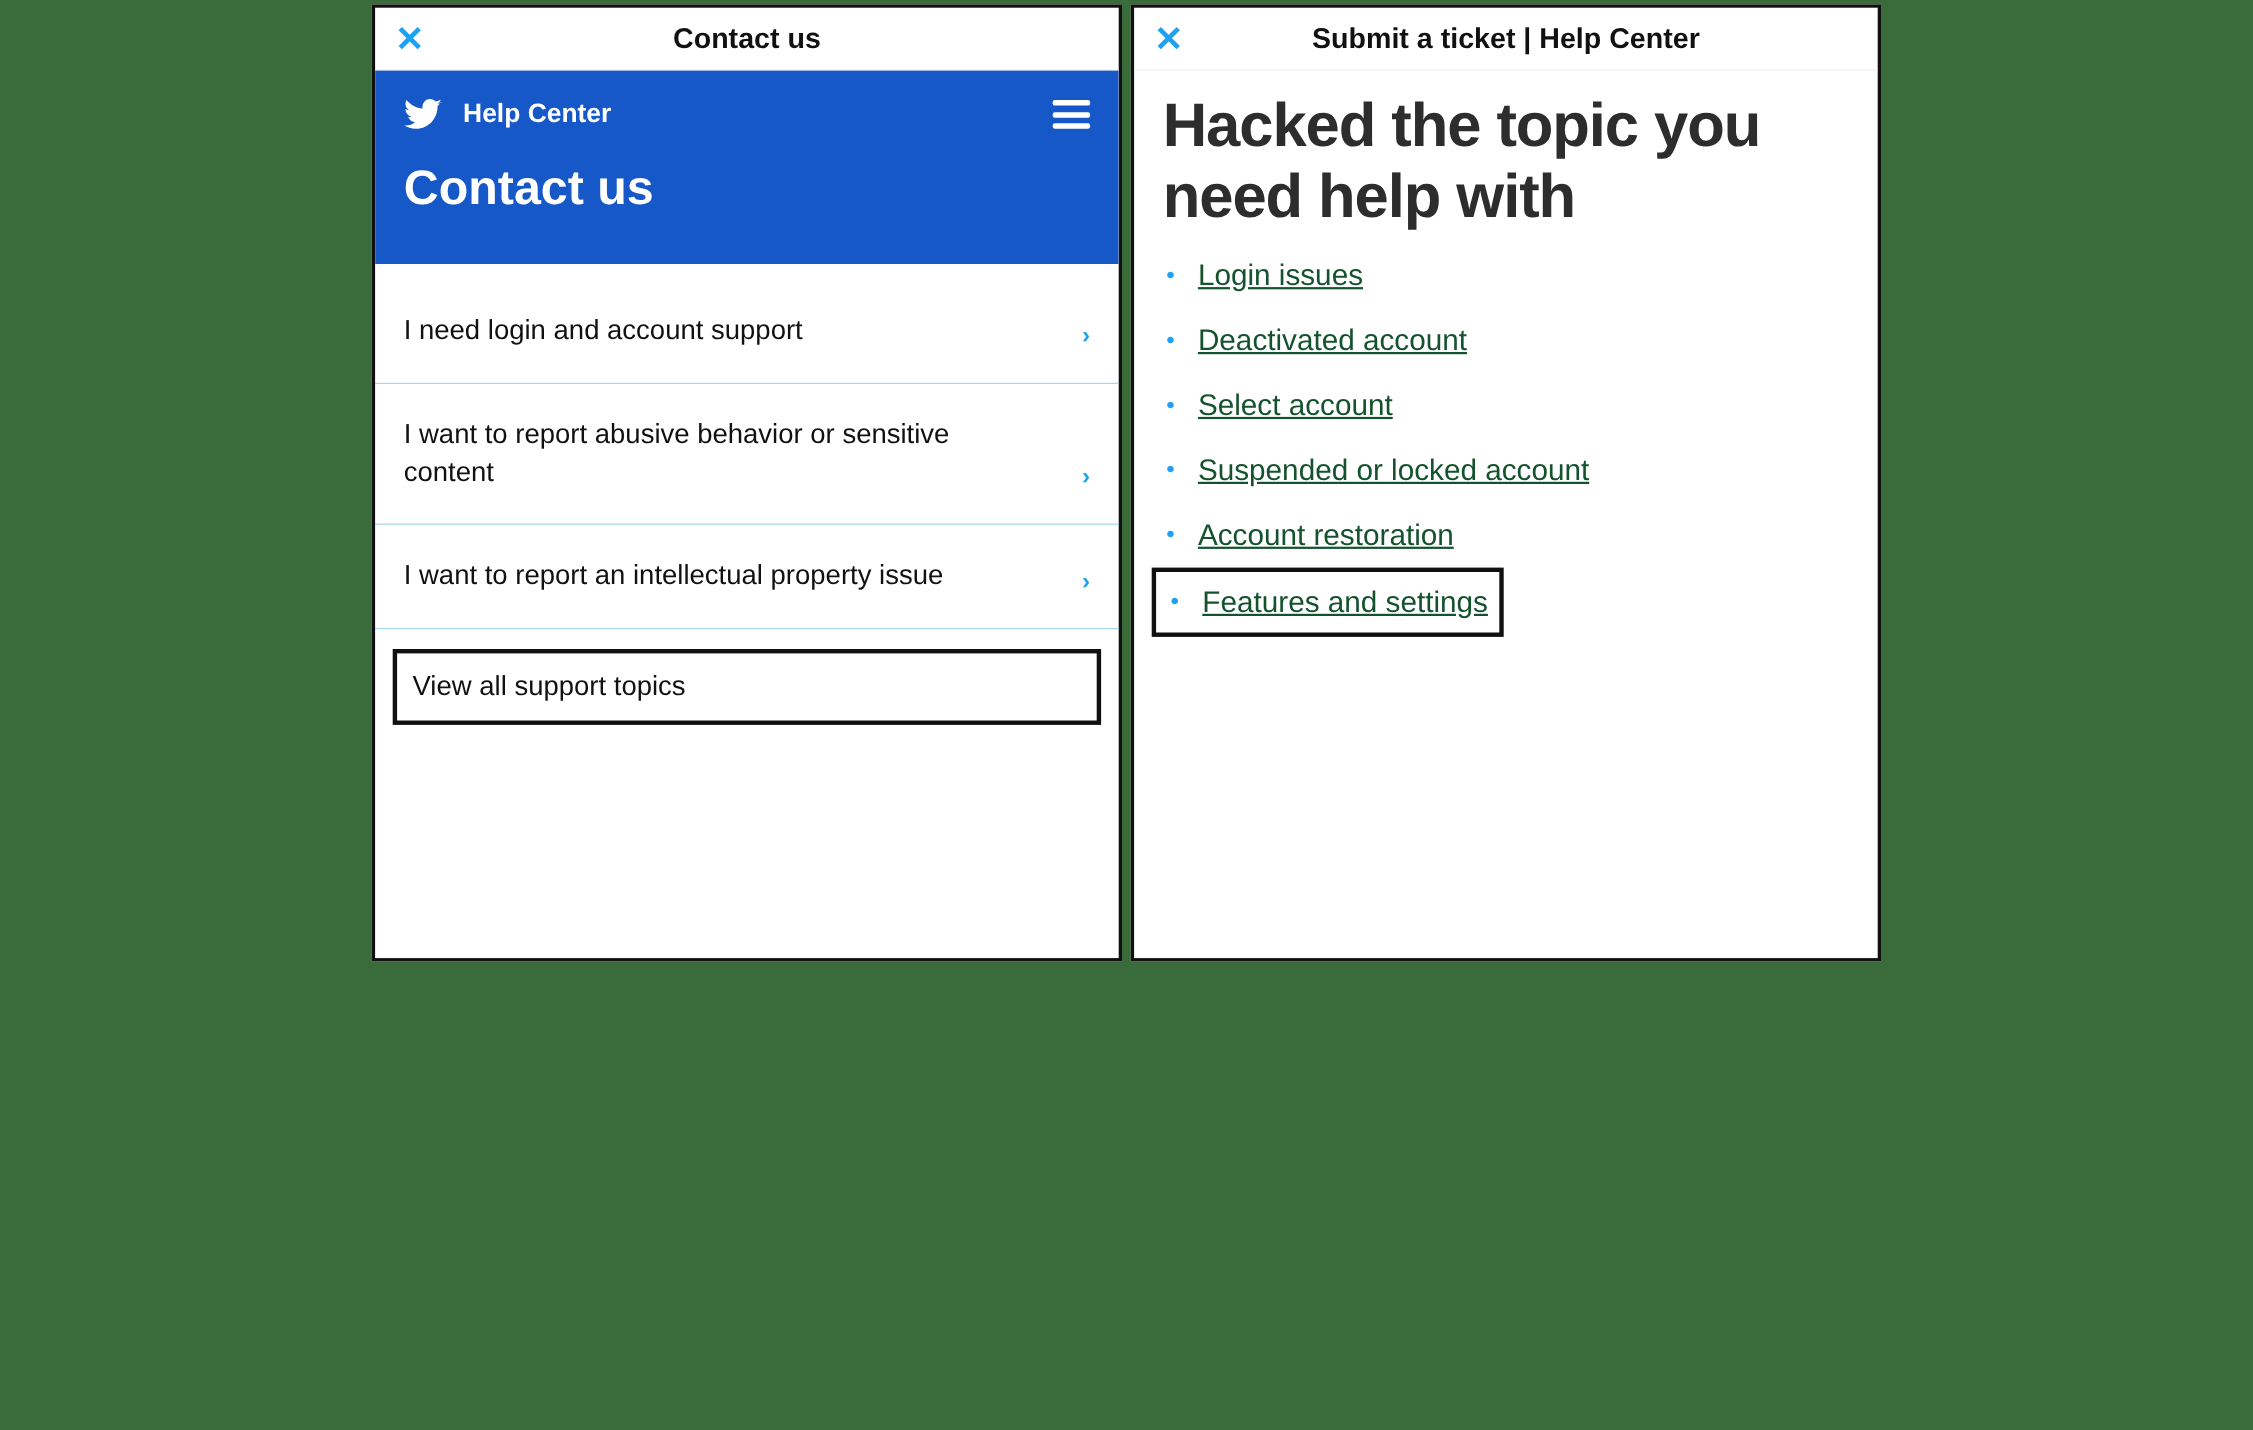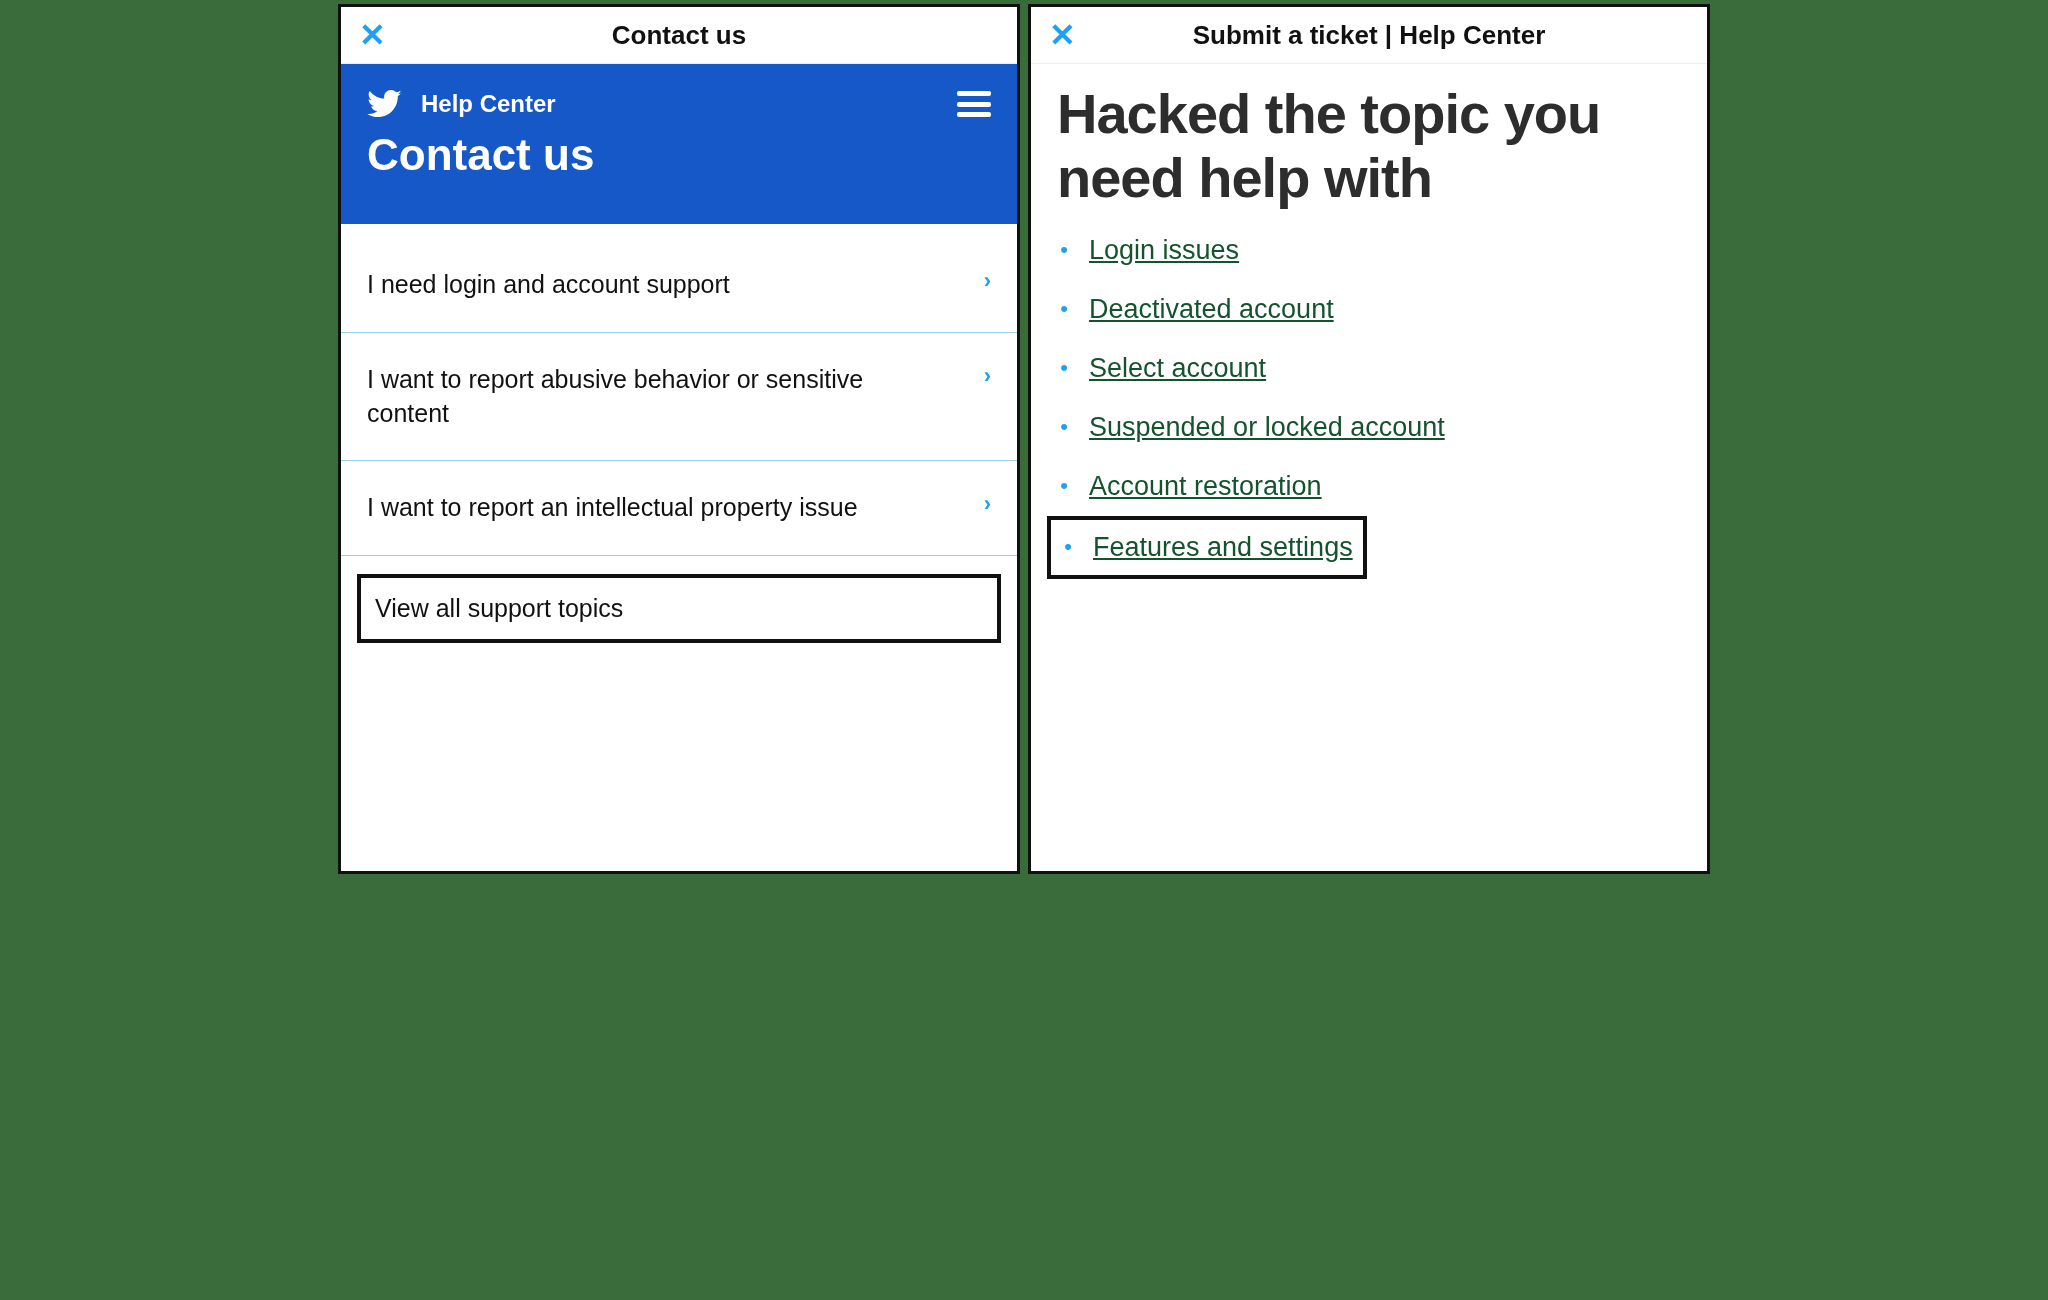--- a/index.html
+++ b/index.html
@@ -54,21 +54,21 @@
   }
   .blue-header {
     background: #1758c9;
     color: #fff;
     padding: 22px 26px 44px 26px;
   }
   .blue-header-row {
     display: flex;
     align-items: center;
     justify-content: space-between;
-    margin-bottom: 8px;
+    margin-bottom: 24px;
   }
   .brand {
     display: flex;
     align-items: center;
     gap: 18px;
   }
   .brand-label {
     font-size: 24px;
     font-weight: 700;
   }
@@ -80,21 +80,21 @@
   .hamburger span {
     display: block; height: 5px; background: #fff; border-radius: 2px;
   }
   .page-heading {
     font-size: 44px;
     font-weight: 800;
   }
   .option-list { display: flex; flex-direction: column; }
   .option-row {
     display: flex;
-    align-items: flex-start;
+    align-items: flex-end;
     justify-content: space-between;
     padding: 30px 26px;
     border-bottom: 1px solid #9fd2ea;
     cursor: pointer;
   }
   .option-row:first-child { margin-top: 14px; }
   .option-text {
     font-size: 25px;
     color: #111;
     max-width: 540px;

